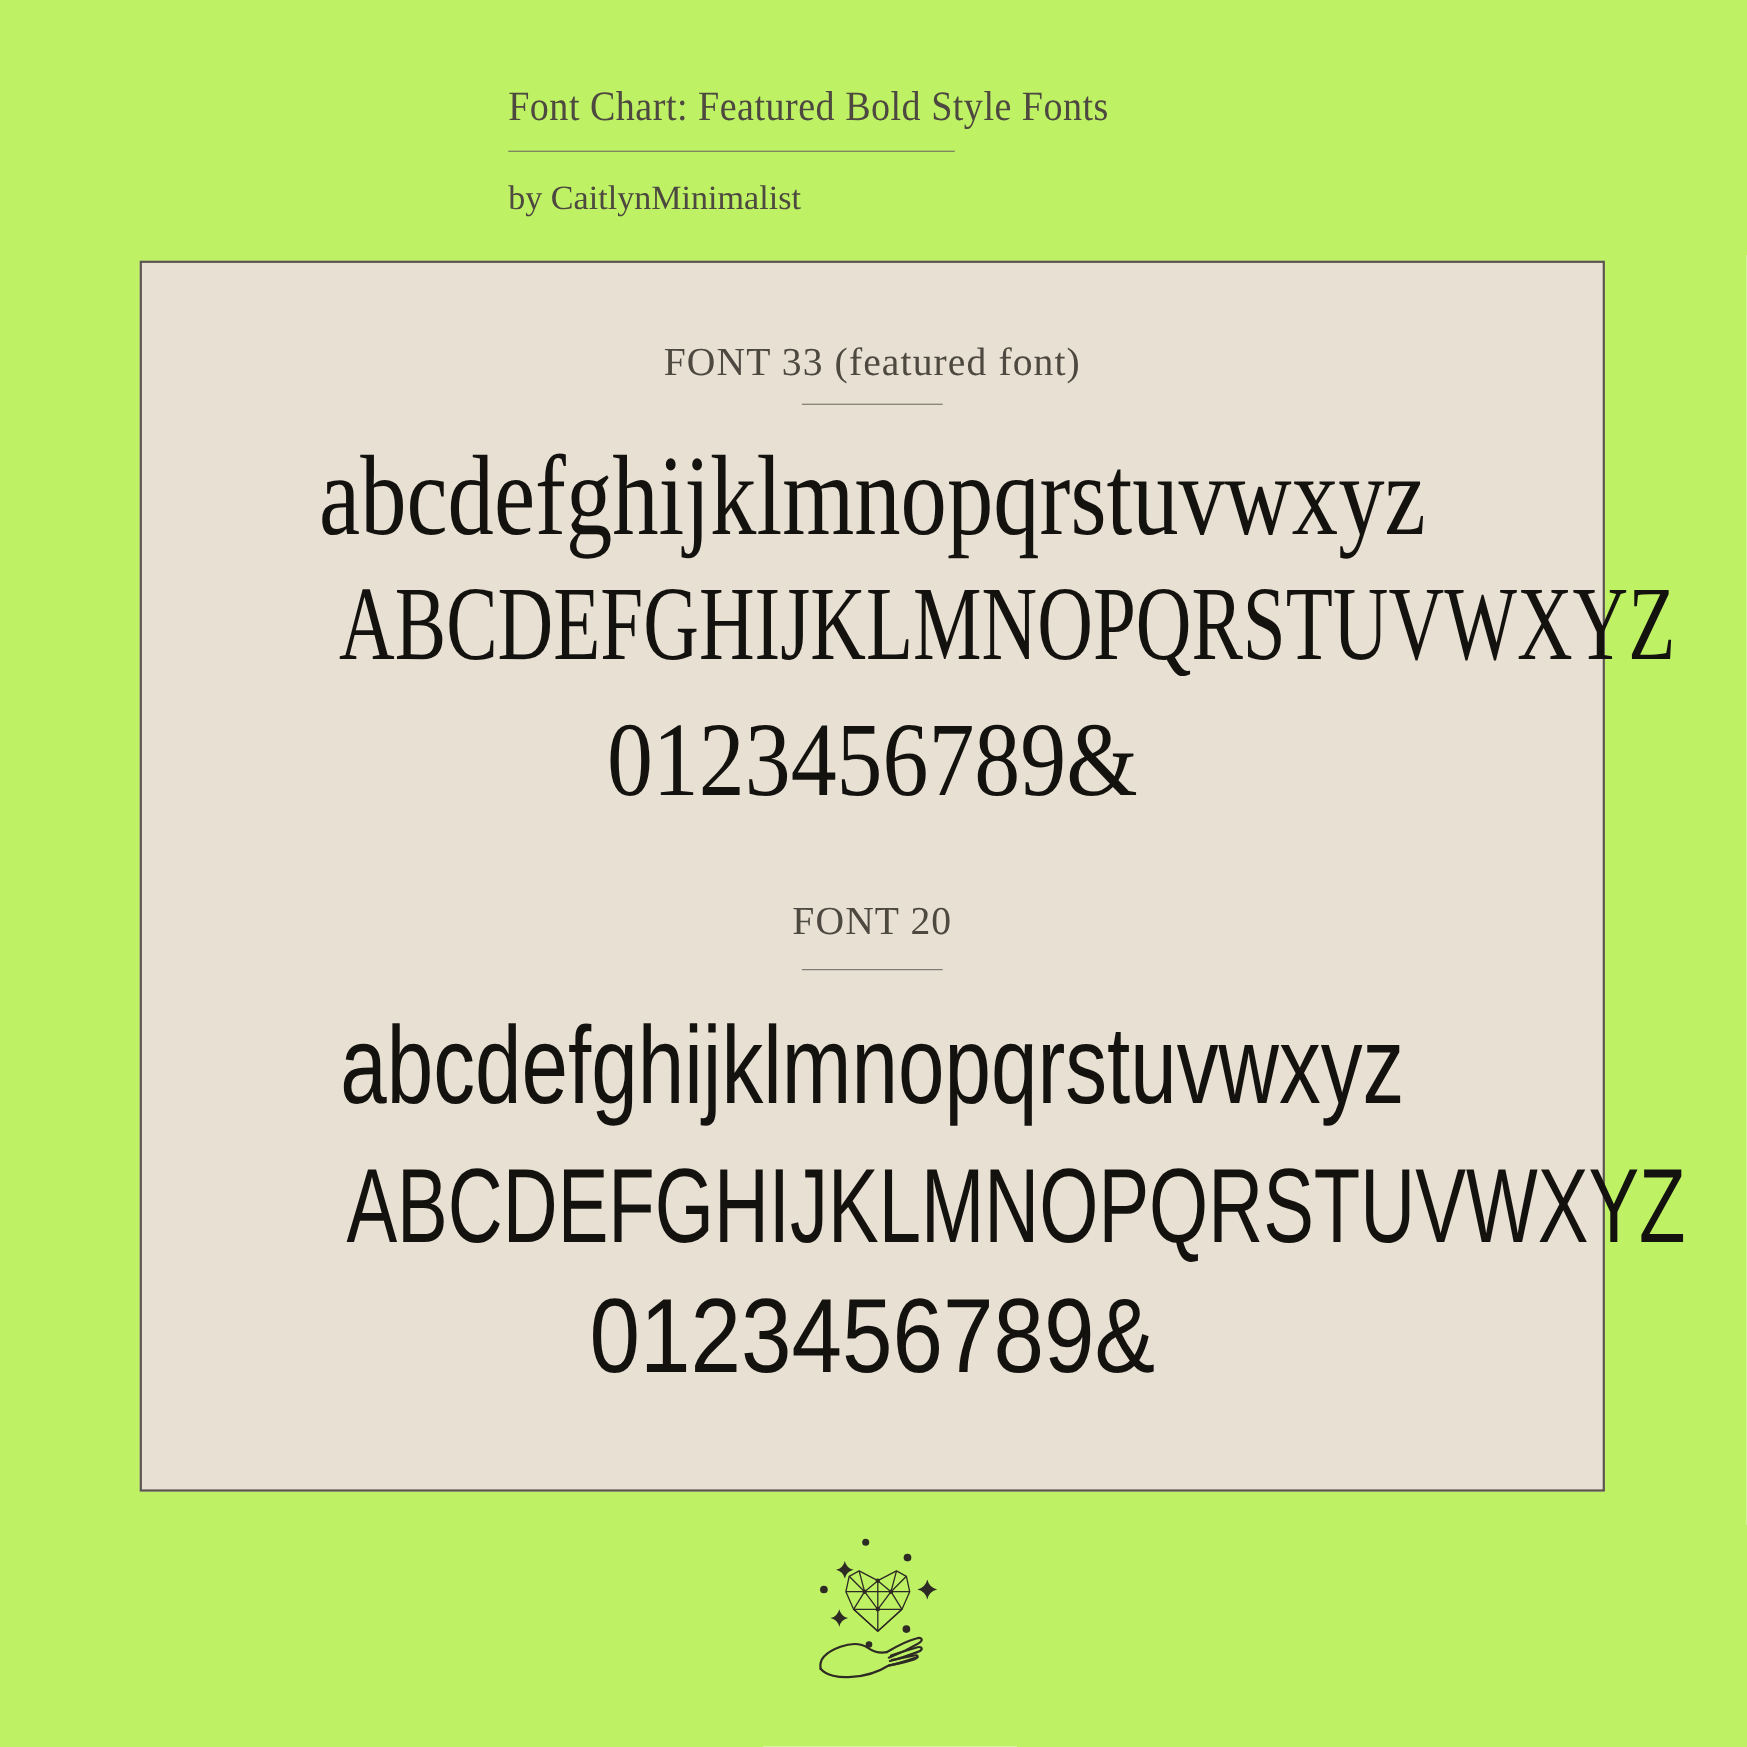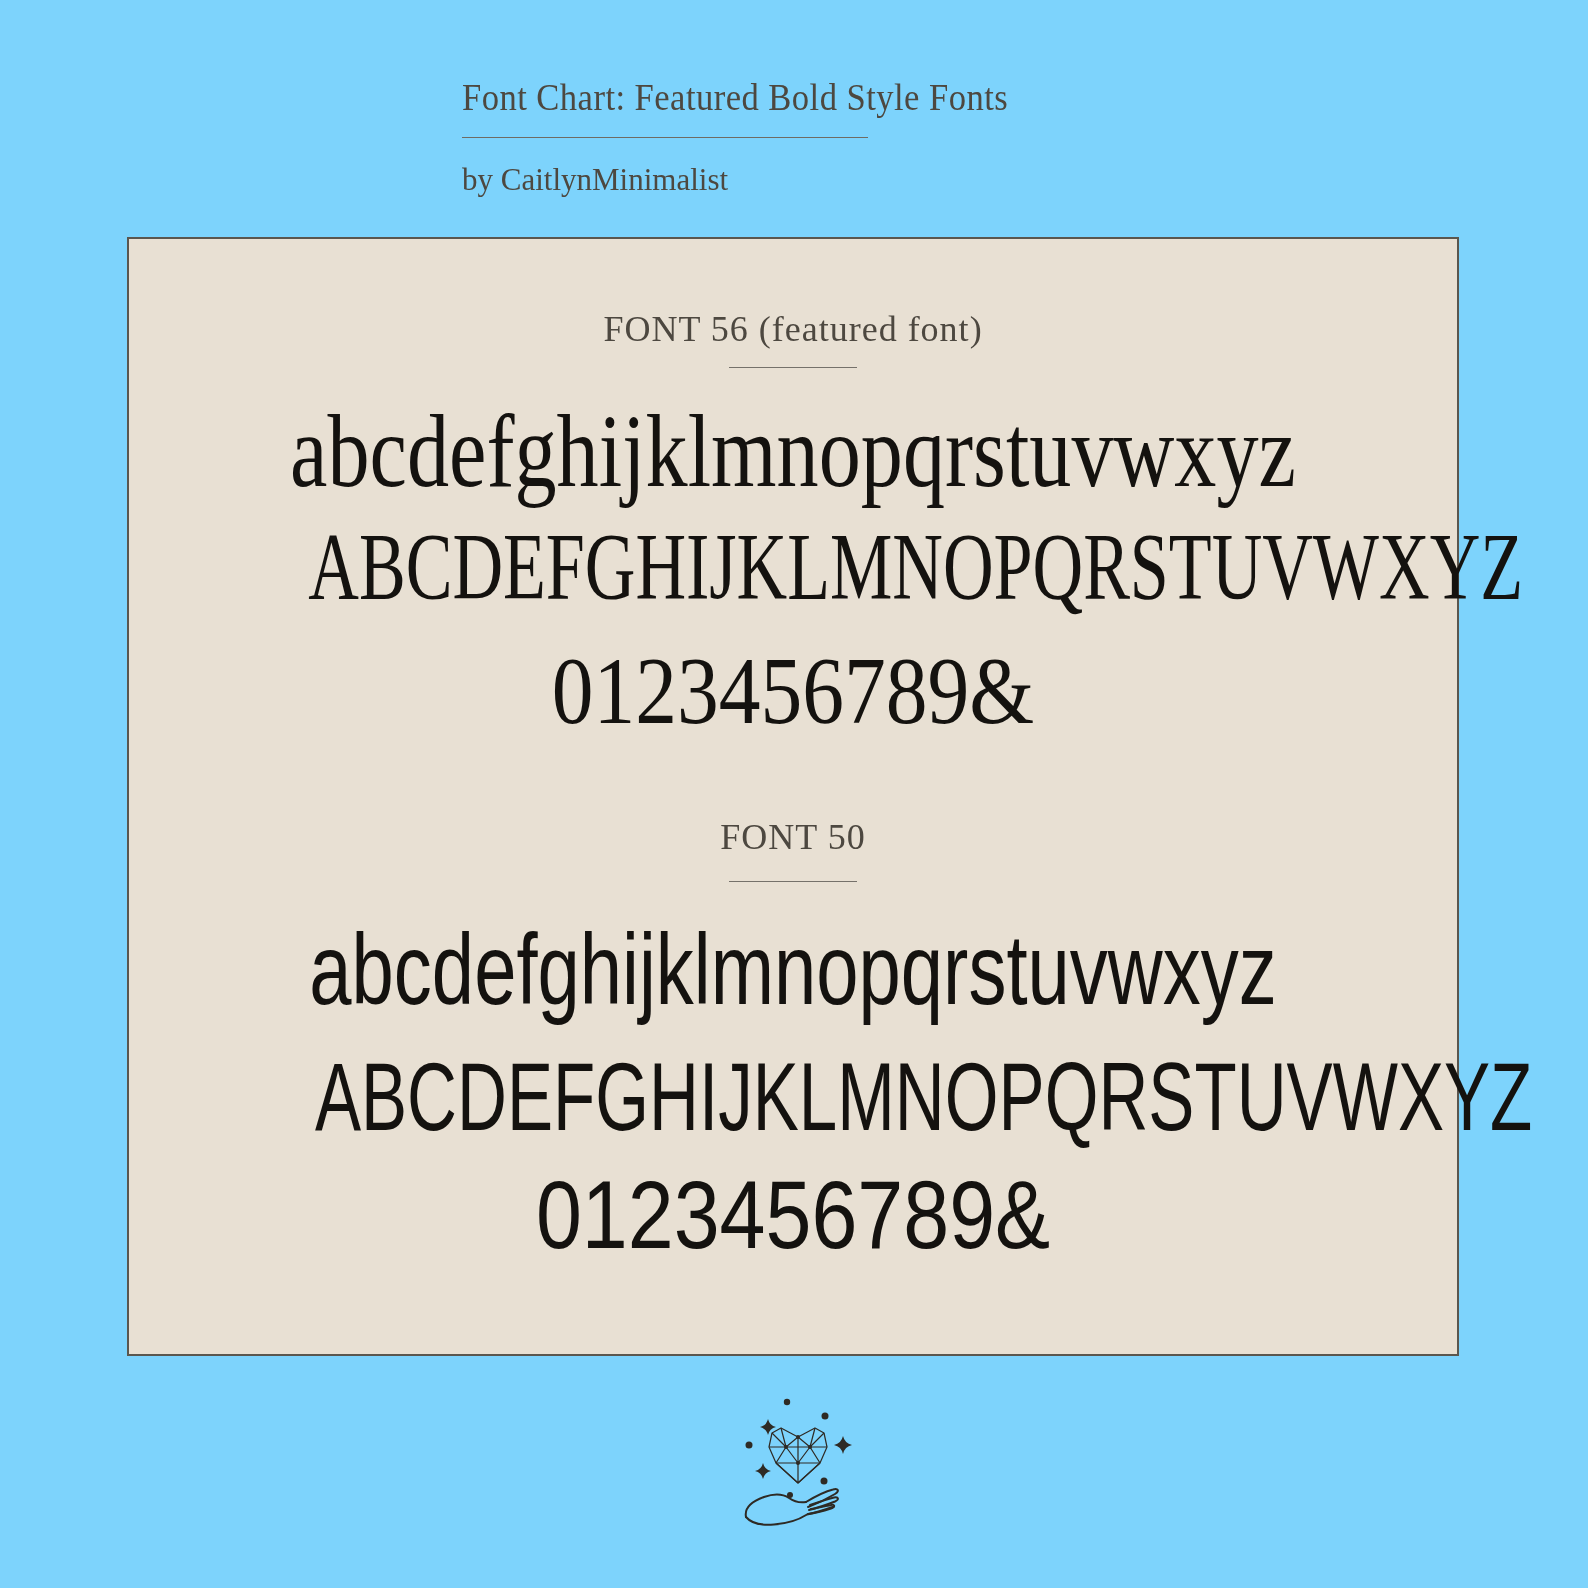--- a/index.html
+++ b/index.html
@@ -3,21 +3,21 @@
 <meta charset="utf-8">
 <style>
   html, body { margin: 0; padding: 0; }
   body {
     width: 1588px; height: 1588px;
     font-family: "Liberation Serif", serif;
   }
   .page {
     position: relative;
     width: 1588px; height: 1588px;
-    background: #7dd3fc;
+    background: #bef264;
     overflow: hidden;
   }
   
   .header { position: absolute; left: 462px; top: 0; }
   .title {
     position: absolute; left: 0; top: 78px;
     font-size: 38px; color: #4d4840; letter-spacing: 0.5px;
     white-space: nowrap; line-height: 1;
     transform: scaleX(0.91); transform-origin: left center;
   }
@@ -81,27 +81,27 @@
 <div class="page">
 
   <div class="header">
     <div class="title">Font Chart: Featured Bold Style Fonts</div>
     <div class="title-rule"></div>
     <div class="byline">by CaitlynMinimalist</div>
   </div>
 
   <div class="box">
 
-    <div class="section-label s1-label">FONT 56 (featured font)</div>
+    <div class="section-label s1-label">FONT 33 (featured font)</div>
     <div class="section-rule s1-rule"></div>
     <div class="row serif s1-lower">abcdefghijklmnopqrstuvwxyz</div>
     <div class="row serif s1-upper">ABCDEFGHIJKLMNOPQRSTUVWXYZ</div>
     <div class="row serif s1-digits">0123456789&amp;</div>
 
-    <div class="section-label s2-label">FONT 50</div>
+    <div class="section-label s2-label">FONT 20</div>
     <div class="section-rule s2-rule"></div>
     <div class="row sans s2-lower">abcdefghijklmnopqrstuvwxyz</div>
     <div class="row sans s2-upper">ABCDEFGHIJKLMNOPQRSTUVWXYZ</div>
     <div class="row sans s2-digits">0123456789&amp;</div>
 
   </div>
 
   <svg class="logo" viewBox="0 0 140 150" xmlns="http://www.w3.org/2000/svg">
     <g fill="#2e2a24" stroke="none">
       <circle cx="63" cy="12" r="3.2"></circle>

